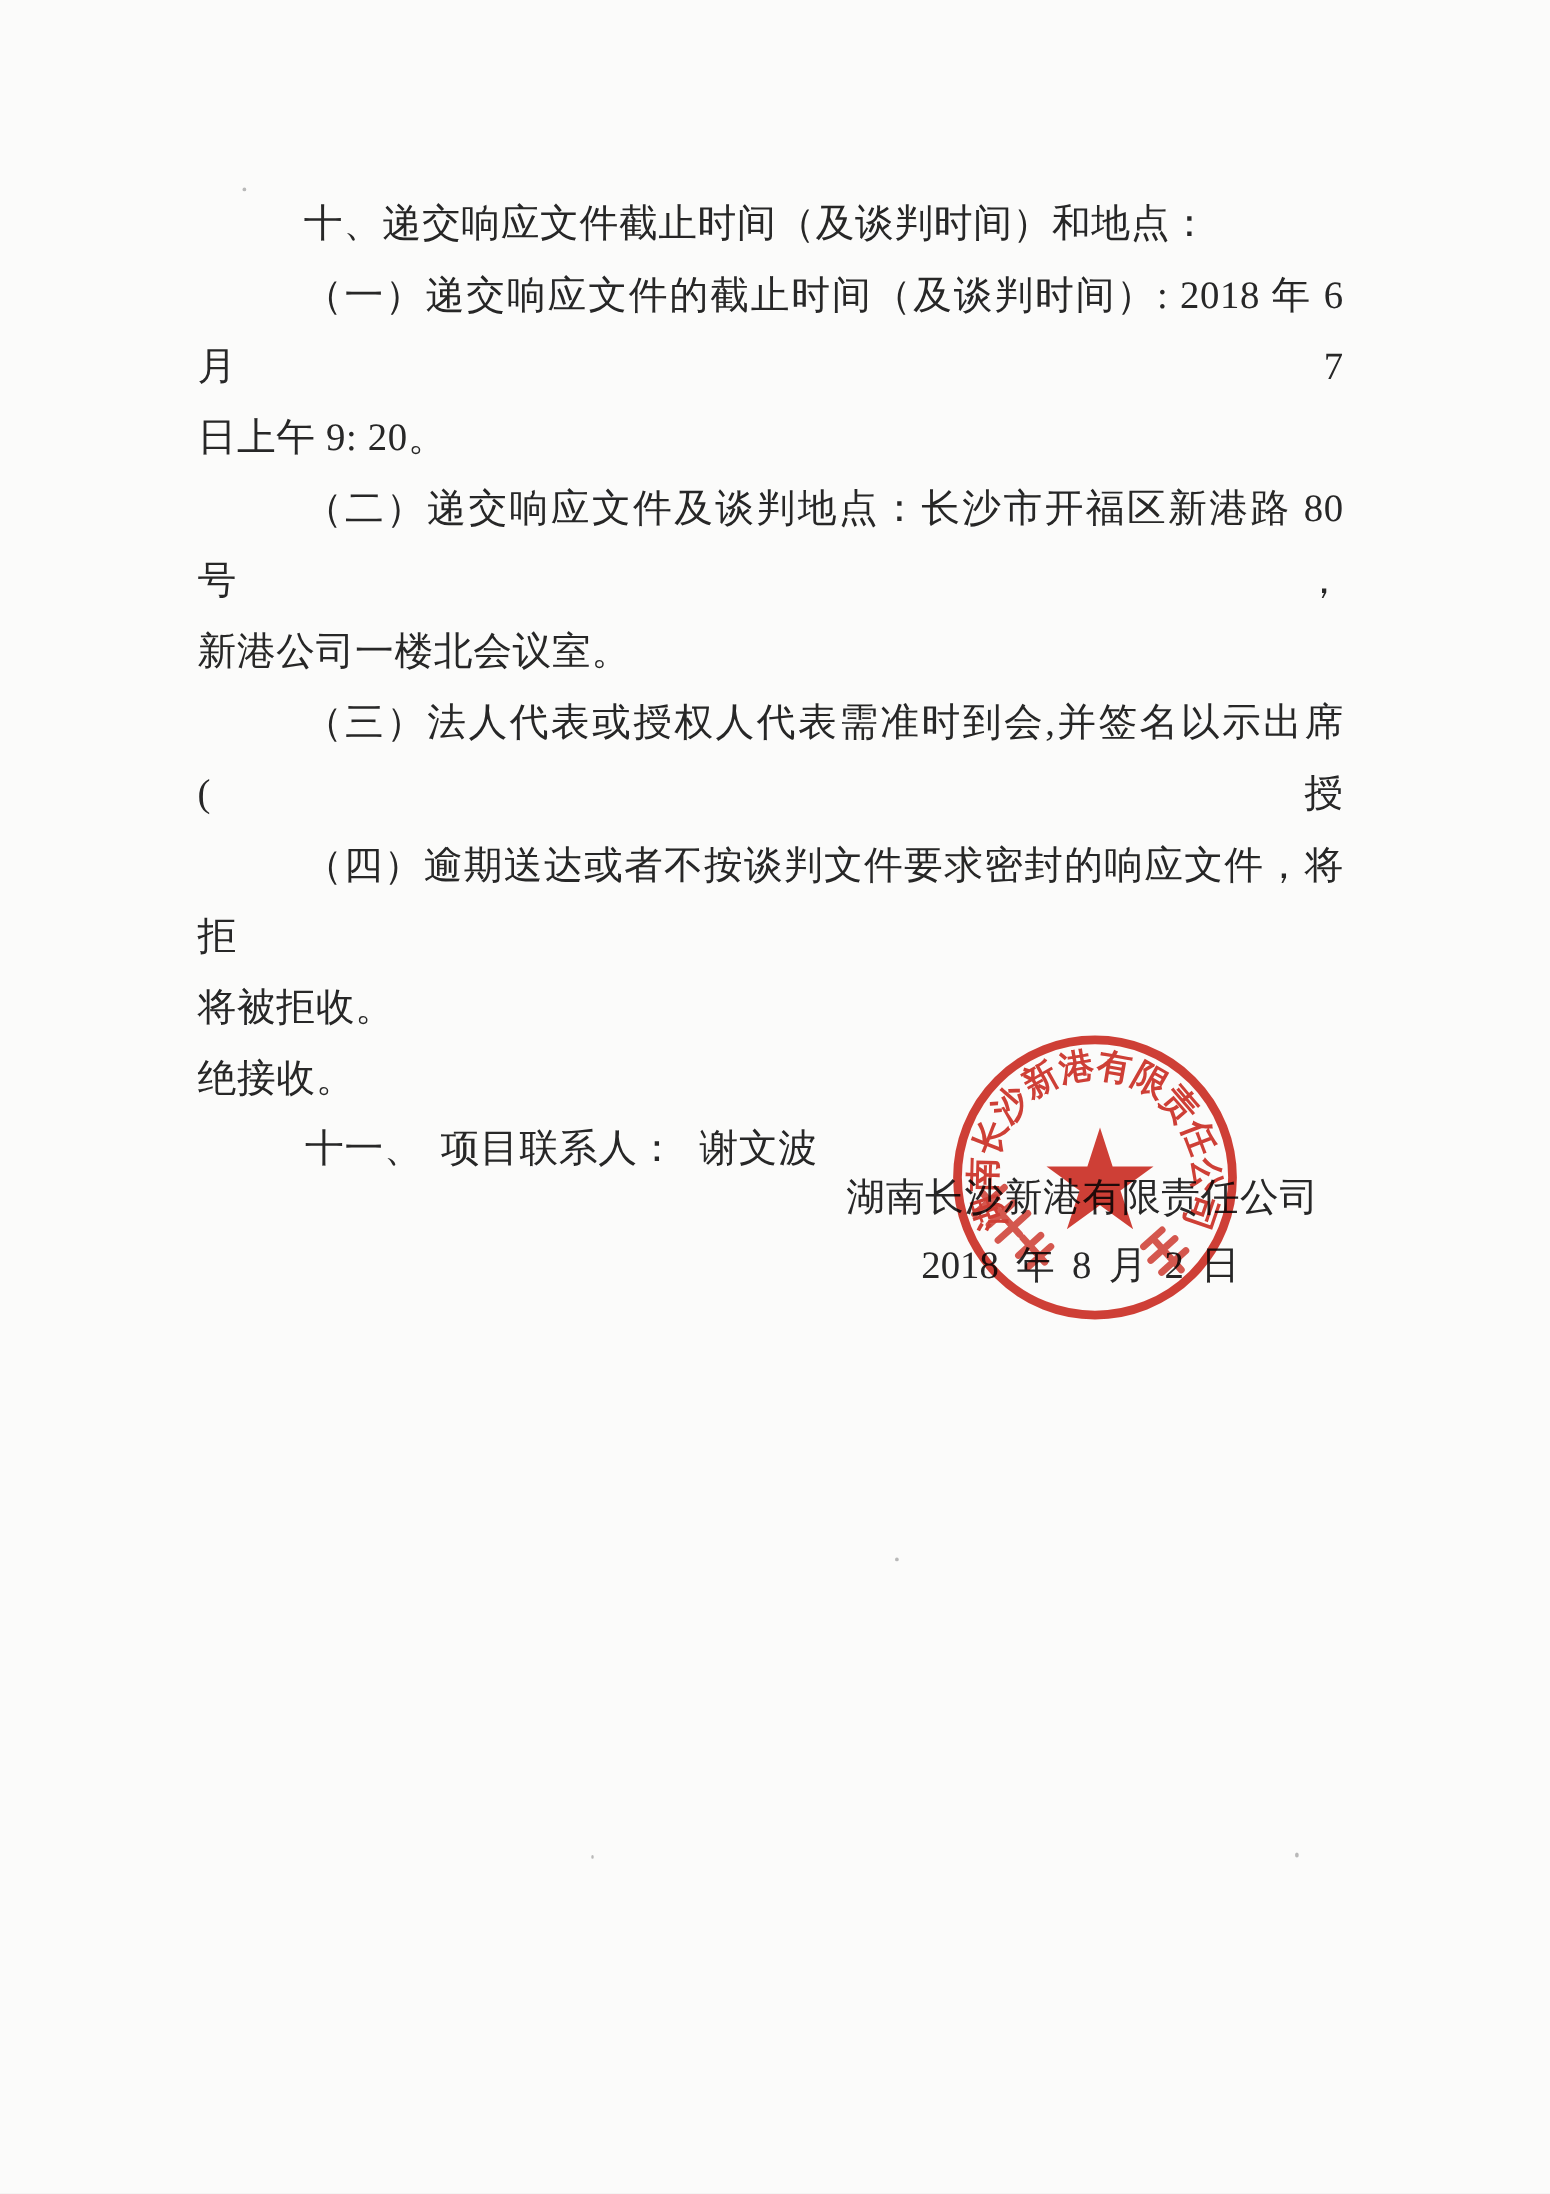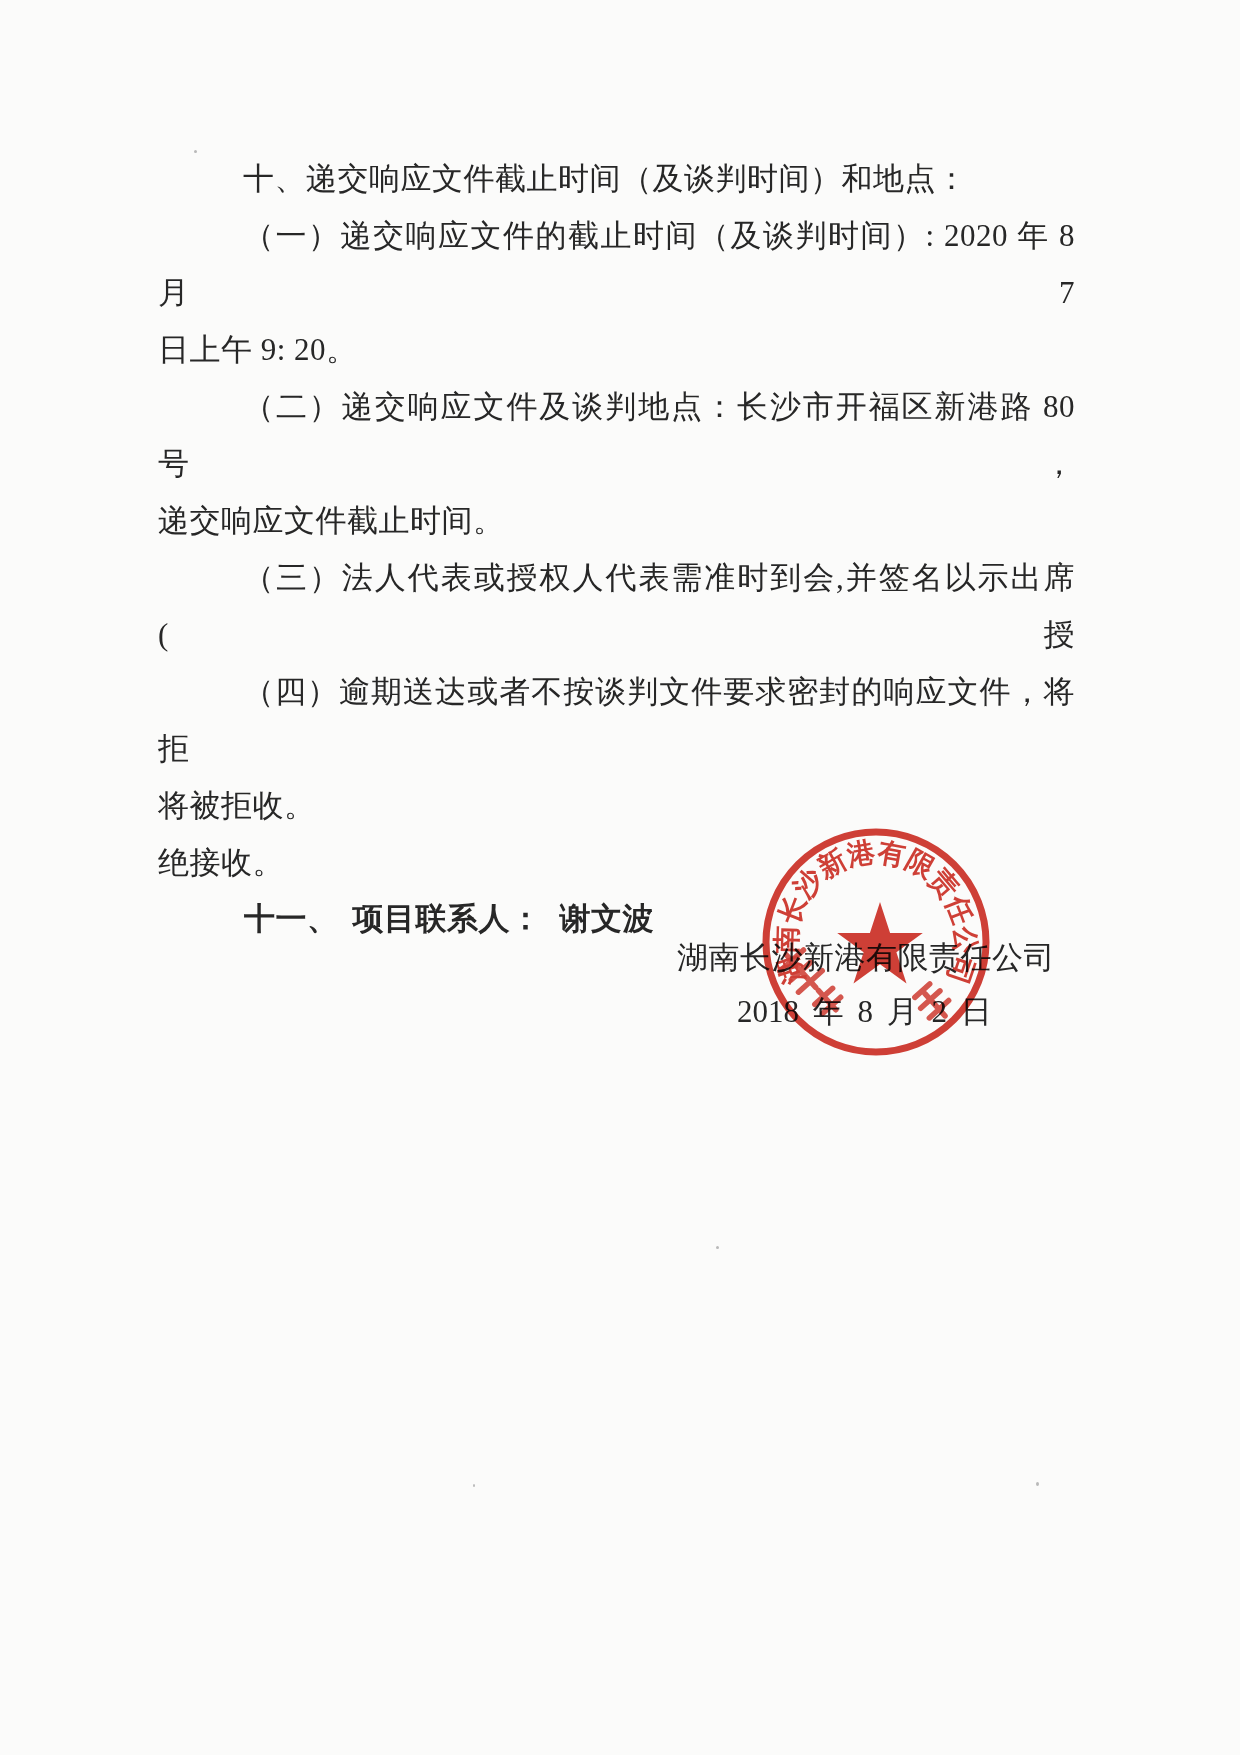--- a/index.html
+++ b/index.html
@@ -22,21 +22,21 @@
     letter-spacing:0.5px;
   }
   .doc-line{white-space:nowrap;}
   .l-indent{text-indent:85px;font-family:Liberation Serif, serif;}
   .l-justify{
     white-space:normal;
     text-align:justify;
     text-align-last:justify;
     -moz-text-align-last:justify;
   }
-  .contact-line{margin-left:86px;line-height:55px;font-weight:bold;}
+  .contact-line{margin-left:86px;line-height:55px;}
   .contact-line .gap-sm{display:inline-block;width:14px;}
   .contact-line .gap-md{display:inline-block;width:18px;}
   .phone-line{margin-left:194px;line-height:55px;}
   .phone-line .gap-sm{display:inline-block;width:20px;}
   .digits{letter-spacing:1px;}
   
   .sig-company{
     position:absolute;left:677px;top:933px;
     font-size:31px;letter-spacing:0.5px;line-height:50px;
     white-space:nowrap;
@@ -64,24 +64,24 @@
   .speck.s3{left:1036px;top:1482px;width:3px;height:4px;}
   .speck.s4{left:473px;top:1484px;width:2px;height:3px;}
 </style>
 </head>
 <body>
 
 <div class="page">
 
   <div class="content">
     <div class="doc-line l-indent">十、递交响应文件截止时间（及谈判时间）和地点：</div>
-    <div class="doc-line l-indent l-justify">（一）递交响应文件的截止时间（及谈判时间）: 2020 年 8 月 7</div>
+    <div class="doc-line l-indent l-justify">（一）递交响应文件的截止时间（及谈判时间）: 2018 年 6 月 7</div>
     <div class="doc-line">日上午 9: 20。</div>
     <div class="doc-line l-indent l-justify">（二）递交响应文件及谈判地点：长沙市开福区新港路 80 号，</div>
-    <div class="doc-line">递交响应文件截止时间。</div>
+    <div class="doc-line">新港公司一楼北会议室。</div>
     <div class="doc-line l-indent l-justify">（三）法人代表或授权人代表需准时到会,并签名以示出席(授</div>
     <div class="doc-line l-indent l-justify">（四）逾期送达或者不按谈判文件要求密封的响应文件，将拒</div>
     <div class="doc-line">将被拒收。</div>
     <div class="doc-line">绝接收。</div>
 
     <div class="doc-line contact-line">
       <span>十一、</span><span class="gap-sm"></span><span>项目联系人：</span><span class="gap-md"></span><span>谢文波</span>
     </div>
   </div>
 

